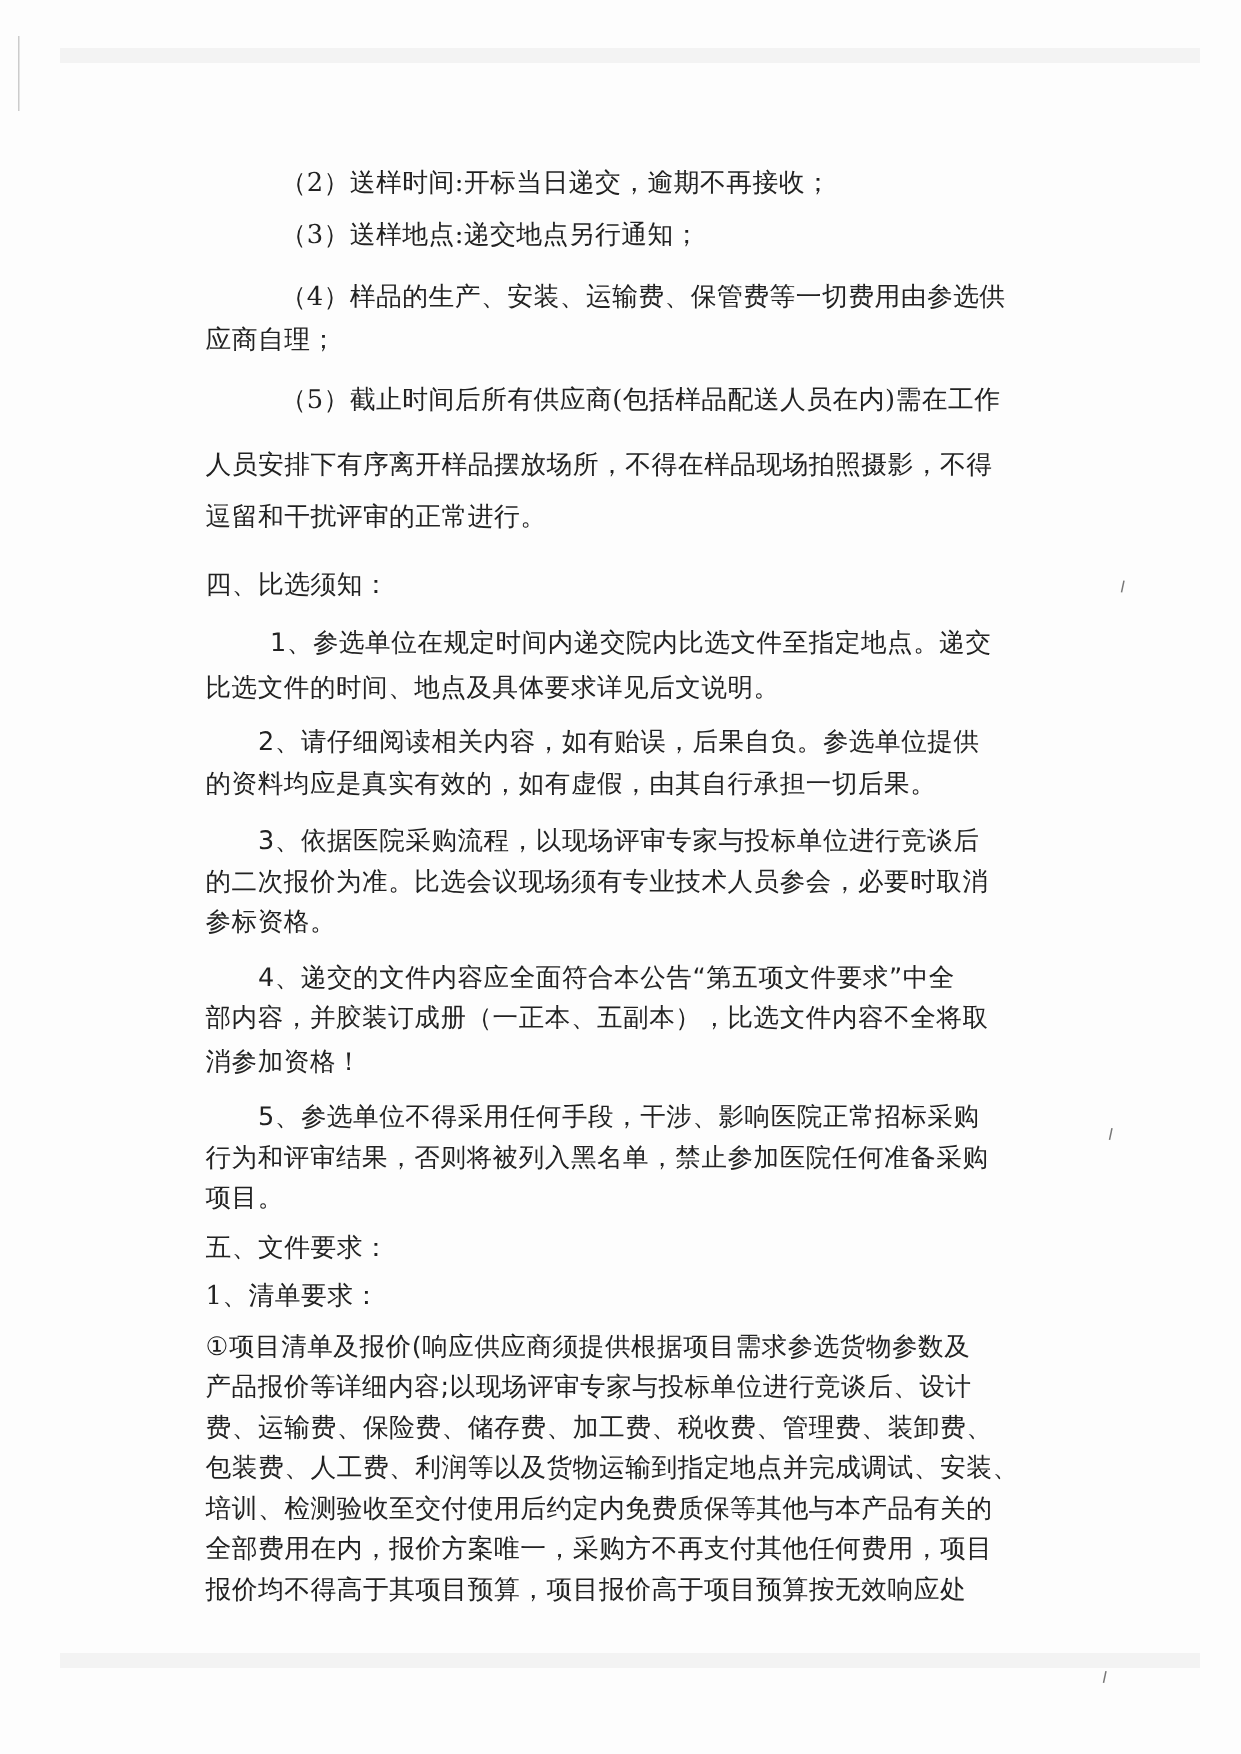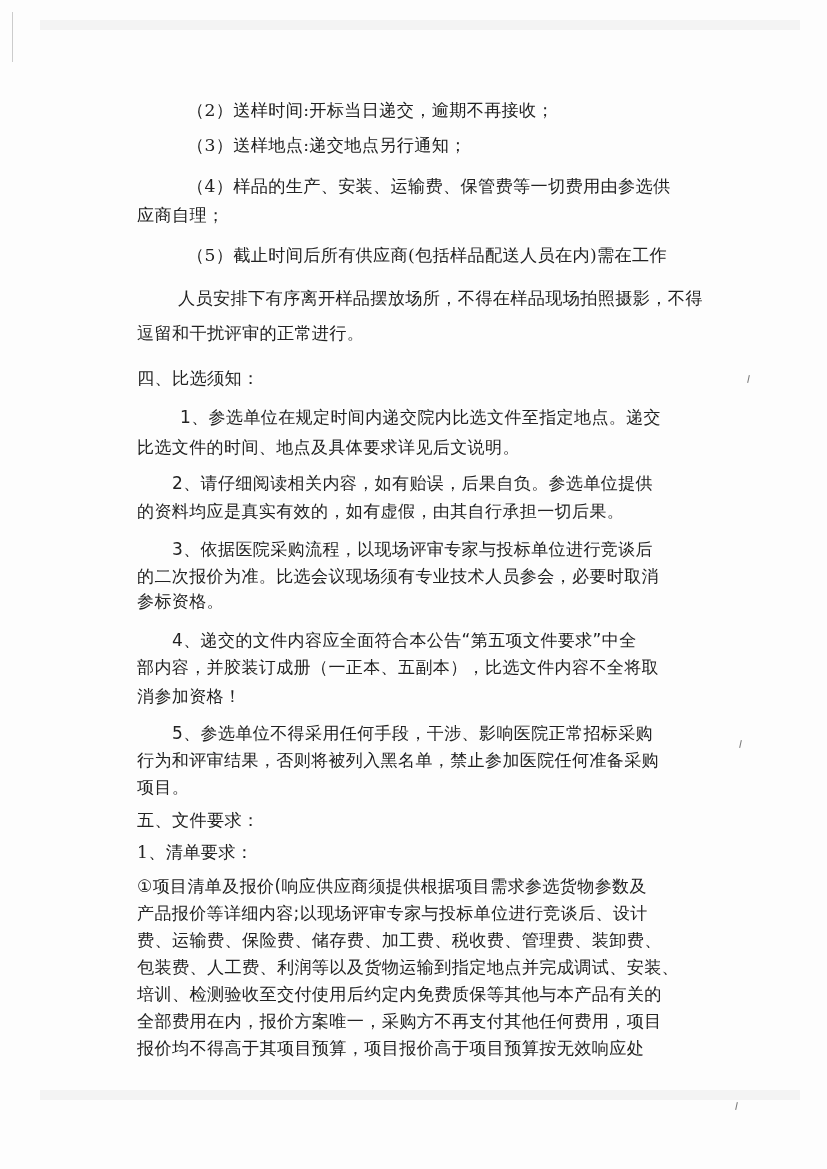--- a/index.html
+++ b/index.html
@@ -2,21 +2,21 @@
 <html><head>
 <meta charset="utf-8">
 <style>
   html, body { margin: 0; padding: 0; }
   body {
     width: 827px; height: 1169px; position: relative; overflow: hidden;
     background: #fdfdfd;
     font-family: "DejaVu Serif", "Liberation Serif", serif;
     color: #222;
   }
-  .page { position: absolute; left: 0; top: 0; width: 827px; height: 1146px; }
+  .page { position: absolute; left: 0; top: 12px; width: 827px; height: 1146px; }
   .left-rule { position: absolute; left: 12px; top: 12px; width: 1px; height: 50px; background: #ccc; }
   .line {
     position: absolute; white-space: nowrap; font-size: 17.2px; line-height: 22px;
     letter-spacing: 0.3px;
   }
   .sans { font-family: "DejaVu Sans", "Liberation Sans", sans-serif; font-size: 17px; letter-spacing: 0.4px; }
   .faint { position: absolute; background: #f3f3f3; height: 10px; }
   .mark { position: absolute; width: 1px; height: 8px; background: #777; transform: rotate(12deg); }
 </style>
 </head>
@@ -28,30 +28,30 @@
   <div class="faint" style="left:40px; top:1090px; width:760px;"></div>
   <div class="mark" style="left:748px; top:375px;"></div>
   <div class="mark" style="left:740px; top:740px;"></div>
   <div class="mark" style="left:736px; top:1102px;"></div>
   <div id="lines">
       <div class="line" style="left: 187px; top: 99px;">（2）送样时间:开标当日递交，逾期不再接收；</div>
       <div class="line" style="left: 187px; top: 134px;">（3）送样地点:递交地点另行通知；</div>
       <div class="line" style="left: 187px; top: 175px;">（4）样品的生产、安装、运输费、保管费等一切费用由参选供</div>
       <div class="line" style="left: 137px; top: 204px;">应商自理；</div>
       <div class="line" style="left: 187px; top: 244px;">（5）截止时间后所有供应商(包括样品配送人员在内)需在工作</div>
-      <div class="line" style="left: 137px; top: 287px; margin-left: 41px;">人员安排下有序离开样品摆放场所，不得在样品现场拍照摄影，不得</div>
+      <div class="line" style="left: 137px; top: 287px;">人员安排下有序离开样品摆放场所，不得在样品现场拍照摄影，不得</div>
       <div class="line" style="left: 137px; top: 322px;">逗留和干扰评审的正常进行。</div>
       <div class="line" style="left: 137px; top: 369px; font-family: Liberation Mono, monospace;">四、比选须知：</div>
       <div class="line sans" style="left: 180px; top: 406px;">1、参选单位在规定时间内递交院内比选文件至指定地点。递交</div>
       <div class="line sans" style="left: 137px; top: 436px;">比选文件的时间、地点及具体要求详见后文说明。</div>
       <div class="line sans" style="left: 172px; top: 472px;">2、请仔细阅读相关内容，如有贻误，后果自负。参选单位提供</div>
       <div class="line sans" style="left: 137px; top: 500px;">的资料均应是真实有效的，如有虚假，由其自行承担一切后果。</div>
       <div class="line sans" style="left: 172px; top: 538px;">3、依据医院采购流程，以现场评审专家与投标单位进行竞谈后</div>
       <div class="line sans" style="left: 137px; top: 565px;">的二次报价为准。比选会议现场须有专业技术人员参会，必要时取消</div>
-      <div class="line sans" style="left: 137px; top: 592px; font-family: Liberation Mono, monospace;">参标资格。</div>
+      <div class="line sans" style="left: 137px; top: 592px;">参标资格。</div>
       <div class="line sans" style="left: 172px; top: 629px;">4、递交的文件内容应全面符合本公告“第五项文件要求”中全</div>
       <div class="line sans" style="left: 137px; top: 656px;">部内容，并胶装订成册（一正本、五副本），比选文件内容不全将取</div>
       <div class="line sans" style="left: 137px; top: 685px;">消参加资格！</div>
       <div class="line sans" style="left: 172px; top: 722px;">5、参选单位不得采用任何手段，干涉、影响医院正常招标采购</div>
       <div class="line sans" style="left: 137px; top: 749px;">行为和评审结果，否则将被列入黑名单，禁止参加医院任何准备采购</div>
       <div class="line sans" style="left: 137px; top: 776px;">项目。</div>
       <div class="line" style="left: 137px; top: 809px;">五、文件要求：</div>
       <div class="line" style="left: 137px; top: 841px;">1、清单要求：</div>
       <div class="line sans" style="left: 137px; top: 875px;">①项目清单及报价(响应供应商须提供根据项目需求参选货物参数及</div>
       <div class="line sans" style="left: 137px; top: 902px;">产品报价等详细内容;以现场评审专家与投标单位进行竞谈后、设计</div>

